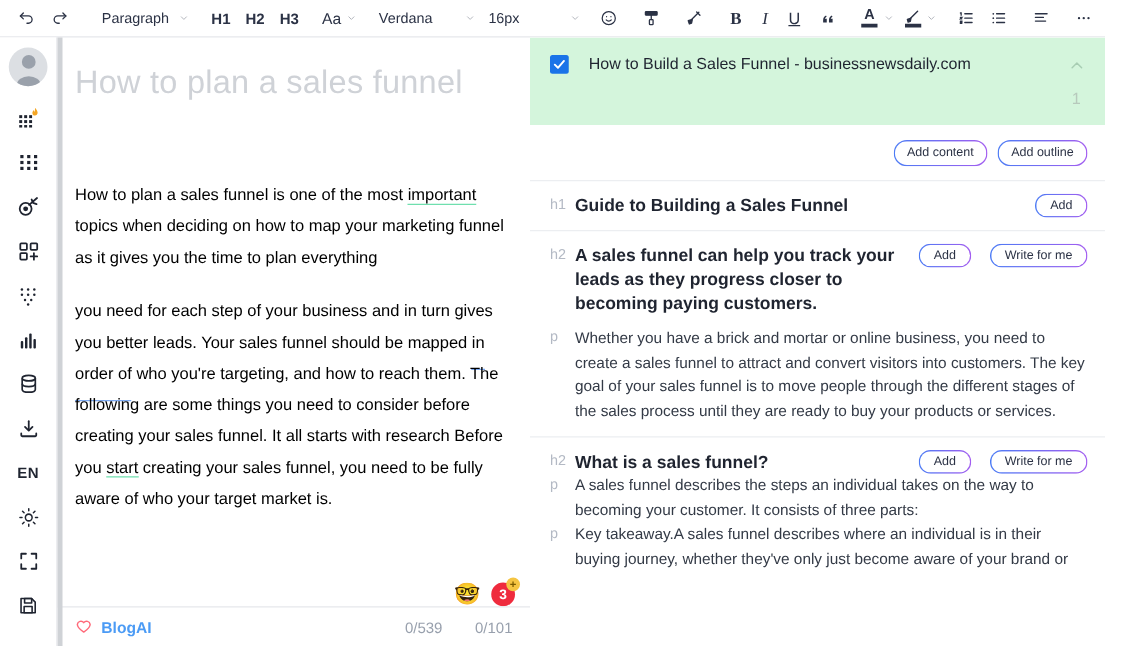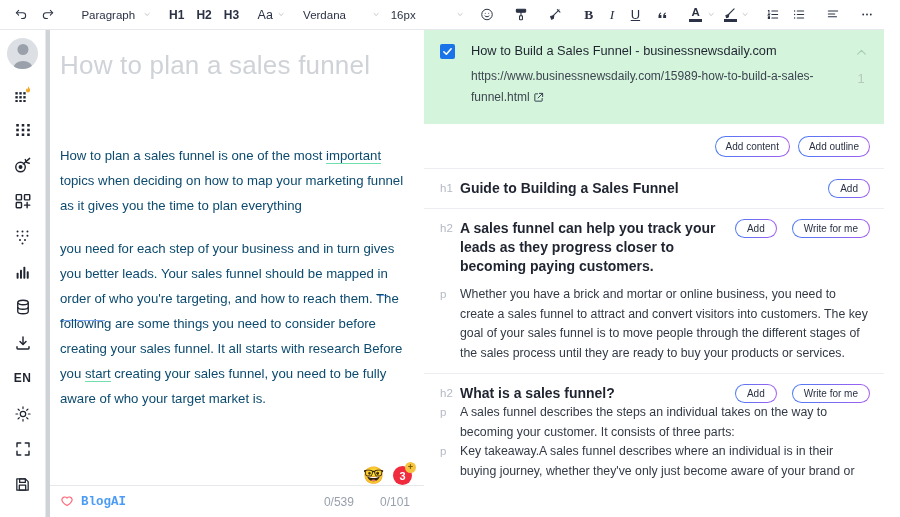--- a/index.html
+++ b/index.html
@@ -95,21 +95,21 @@
   }
   .doc-title {
     font-size: 26px; line-height: 1.18;
     color: #cfd2d7; font-weight: 400;
     letter-spacing: .2px;
     margin-bottom: 62px;
     cursor: text;
   }
   .doc-p {
     font-size: 13.2px; line-height: 25px;
-    color: #0c4a6e; margin-bottom: 18px; cursor: text;
+    color: #000000; margin-bottom: 18px; cursor: text;
   }
   .u-green { border-bottom: 1.5px solid #6fdfae; padding-bottom: 0px; }
   .u-blue  { border-bottom: 1.5px solid #7aa7ef; padding-bottom: 14px; }
 
   .editor-badges {
     position: absolute; right: 12px; bottom: 0px;
     display: flex; align-items: center; gap: 8px;
   }
   .emoji-badge { font-size: 17px; line-height: 1; }
   .count-badge {
@@ -124,21 +124,21 @@
     display: flex; align-items: center; justify-content: center; line-height: 1;
   }
 
   .editor-footer {
     height: 32px; min-height: 32px;
     border-top: 1px solid #e6e8ec;
     display: flex; align-items: center;
     padding: 0 14px 0 14px;
     background: #fff;
   }
-  .brand { display: flex; align-items: flex-end; gap: 7px; cursor: pointer; font-family: Liberation Mono, monospace; }
+  .brand { display: flex; align-items: flex-end; gap: 7px; cursor: pointer; }
   .brand-name { color: #4b9bf5; font-weight: 700; font-size: 12.5px; }
   .footer-spacer { flex: 1; }
   .footer-count { color: #98a0ad; font-size: 12px; margin-left: 26px; }
 
   
   .right-panel {
     width: 460px; min-width: 460px;
     display: flex; flex-direction: column;
     background: #fff; position: relative;
     overflow: hidden;
@@ -511,25 +511,20 @@
     <div class="right-panel">
 
       <div class="result-head">
         <div class="checkbox">
           <svg viewBox="0 0 24 24" fill="none" stroke="#ffffff" stroke-width="3.4" stroke-linecap="round" stroke-linejoin="round">
               <polyline points="4 12.5 9.5 18 20 6"></polyline>
             </svg>
         </div>
         <div class="result-text">
           <div class="result-title">How to Build a Sales Funnel - businessnewsdaily.com</div>
-          <div class="result-url"><span>https://www.businessnewsdaily.com/15989-how-to-build-a-sales-funnel.html</span><span class="ext-icon"><svg width="11" height="11" viewBox="0 0 24 24" fill="none" stroke="#2b3245" stroke-width="2" stroke-linecap="round" stroke-linejoin="round">
-                  <path d="M10 4H5a1 1 0 0 0-1 1v14a1 1 0 0 0 1 1h14a1 1 0 0 0 1-1v-5"></path>
-                  <polyline points="14 3 21 3 21 10"></polyline>
-                  <path d="M21 3 11 13"></path>
-                </svg></span></div>
         </div>
         <div class="result-right">
           <svg width="13" height="13" viewBox="0 0 24 24" fill="none" stroke="#a8cdb3" stroke-width="2.2" stroke-linecap="round" stroke-linejoin="round">
               <polyline points="5 15 12 8 19 15"></polyline>
             </svg>
           <span class="num">1</span>
         </div>
       </div>
 
       <div class="stats-bar">

